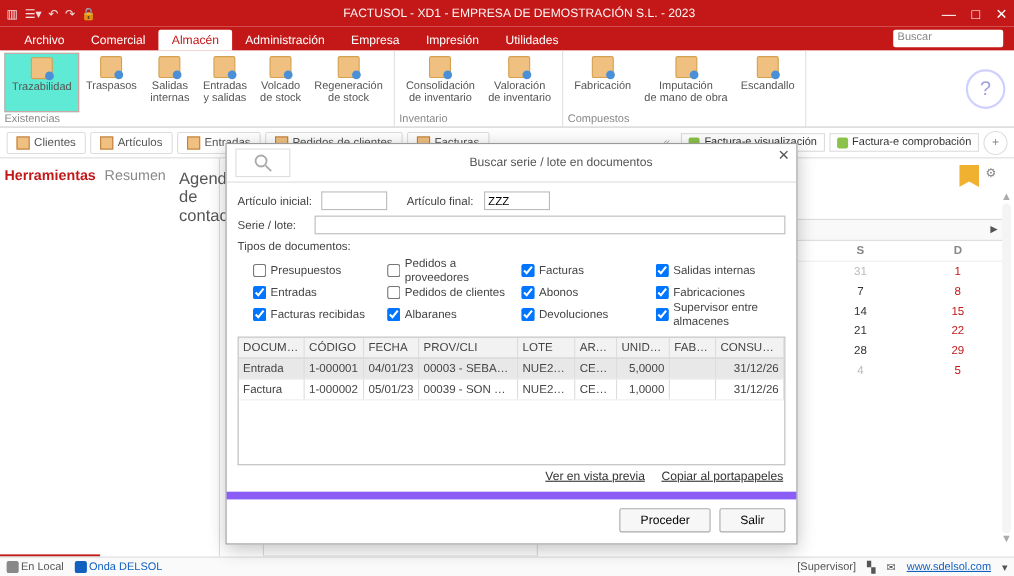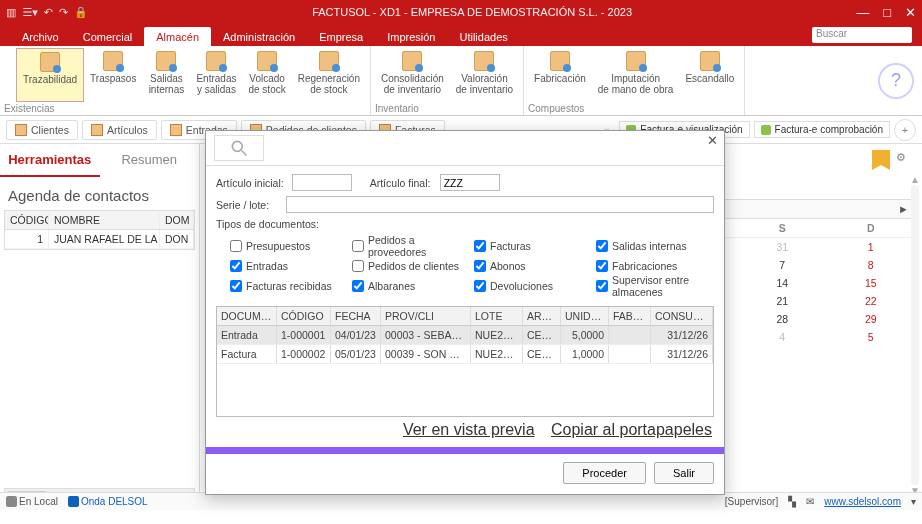--- a/index.html
+++ b/index.html
@@ -18,39 +18,39 @@
 .menubar .tab { padding:4px 12px 3px; font-size:11px; cursor:default; }
 .menubar .tab.active { background:#fff; color:#c41818; border-radius:2px 2px 0 0; }
 .menubar .spacer { flex:1; }
 .menubar .search { width:100px; height:16px; background:#fff; color:#888; font-size:10px; padding:1px 4px; align-self:center; border-radius:2px; }
 
 
 .ribbon { height:70px; background:#fff; border-bottom:1px solid #ccc; display:flex; position:relative; }
 .rgroup { display:flex; flex-direction:column; border-right:1px solid #e0e0e0; padding:2px 4px 1px; }
 .rgroup .btns { display:flex; flex:1; }
 .rbtn { display:flex; flex-direction:column; align-items:center; justify-content:flex-start; padding:3px 6px; font-size:10px; text-align:center; line-height:1.1; min-width:48px; color:#555; cursor:default; }
-.rbtn.sel { background:#fef9c3; border:1px solid #d8a0a0;margin-left:12px; }
+.rbtn.sel { background:#5eead4; border:1px solid #d8a0a0; }
 .rbtn .ico { width:20px; height:20px; background:#f0c080; border:1px solid #d4a050; border-radius:2px; margin-bottom:2px; position:relative; }
 .rbtn .ico::after { content:""; position:absolute; right:-2px; bottom:-2px; width:8px; height:8px; background:#4a90d9; border-radius:50%; }
 .rgroup .glabel { text-align:left; font-size:10px; color:#888; padding-top:1px; }
 .helpbtn { position:absolute; right:8px; top:50%; transform:translateY(-50%); width:36px; height:36px; border:2px solid #d0d0ff; border-radius:50%; display:flex; align-items:center; justify-content:center; color:#a0a0e0; font-size:18px; }
 
 
 .sectb { height:28px; border-bottom:1px solid #ddd; display:flex; align-items:center; padding:0 6px; gap:4px; }
 .sectb .sbtn { display:flex; align-items:center; gap:4px; padding:3px 8px; border:1px solid #ddd; border-radius:2px; font-size:10.5px; color:#555; }
 .sectb .sbtn .ic { width:12px; height:12px; background:#f0c080; border:1px solid #c08040; }
 .sectb .spacer { flex:1; }
 .sectb .nav { color:#aaa; padding:0 6px; }
 .sectb .pill { border:1px solid #ddd; padding:2px 6px; display:flex; align-items:center; gap:4px; font-size:10px; }
 .sectb .pill .dot { width:10px; height:10px; background:#8bc34a; border-radius:2px; }
 .sectb .plus { width:22px; height:22px; border:1px solid #ddd; border-radius:50%; display:flex; align-items:center; justify-content:center; color:#888; }
 
 
 .main { display:flex; height:calc(524px - 24px - 22px - 70px - 28px - 18px); position:relative; }
-.leftpane { width:200px; display:flex; flex-direction:column; border-right:1px solid #ddd; }
+.leftpane { width:200px; display:flex; border-right:1px solid #ddd; }
 .tabs2 { display:flex; }
 .tabs2 .t { flex:1; text-align:center; padding:8px 4px; font-size:13px; color:#888; cursor:default; }
 .tabs2 .t.active { color:#c41818; font-weight:bold; border-bottom:2px solid #c41818; }
 .agendatitle { padding:10px 8px 6px; font-size:15px; color:#555; }
 .tbl { border:1px solid #ddd; margin:0 4px; font-size:10.5px; }
 .tbl .hdr { display:flex; background:#f4f4f4; border-bottom:1px solid #ddd; }
 .tbl .hdr div, .tbl .row div { padding:3px 5px; border-right:1px solid #eee; overflow:hidden; white-space:nowrap; }
 .tbl .row { display:flex; border-bottom:1px solid #f2f2f2; }
 .tbl .c1 { width:44px; text-align:right; }
 .tbl .c2 { flex:1; }
@@ -91,27 +91,27 @@
 .frow input[type=text] { border:1px solid #bbb; height:17px; font-size:10.5px; padding:0 3px; }
 .doctypes { display:grid; grid-template-columns:repeat(4,1fr); gap:2px 4px; margin:4px 0 8px 14px; }
 .doctypes label { display:flex; align-items:center; gap:4px; font-size:10.5px; }
 .doctypes input { width:12px; height:12px; }
 .dtable { border:1px solid #bbb; flex:1; overflow:auto; font-size:10.5px; }
 .dtable .dhdr { display:flex; background:#f2f2f2; border-bottom:1px solid #ccc; position:sticky; top:0; }
 .dtable .dhdr div, .dtable .drow div { padding:3px 4px; border-right:1px solid #ddd; overflow:hidden; white-space:nowrap; text-overflow:ellipsis; }
 .dtable .drow { display:flex; border-bottom:1px solid #eee; }
 .dtable .drow.sel { background:#e8e8e8; }
 .dc1{width:60px}.dc2{width:54px}.dc3{width:50px}.dc4{width:90px}.dc5{width:52px}.dc6{flex:1}.dc7{width:48px;text-align:right}.dc8{width:42px}.dc9{width:62px;text-align:right}
-.mlinks { text-align:right; padding:4px 2px; font-size:16px; }
+.mlinks { text-align:right; padding:4px 2px; font-size:11px; }
 .mlinks a { color:#333; text-decoration:underline; margin-left:12px; cursor:default; }
 .mbtns { display:flex; justify-content:flex-end; gap:8px; padding:8px 10px 10px; border-top:7px solid #8b5cf6; }
 .mbtns button { border:1px solid #aaa; background:#f7f7f7; padding:4px 18px; font-size:11px; border-radius:2px; cursor:default; }
 
 
-.statusbar { position:absolute; bottom:14px; left:0; right:0; height:18px; border-top:1px solid #ddd; display:flex; align-items:center; padding:0 6px; font-size:10px; color:#555; gap:10px; background:#fafafa; }
+.statusbar { position:absolute; bottom:0; left:0; right:0; height:18px; border-top:1px solid #ddd; display:flex; align-items:center; padding:0 6px; font-size:10px; color:#555; gap:10px; background:#fafafa; }
 .statusbar .spacer { flex:1; }
 .statusbar a { color:#1060c0; text-decoration:underline; }
 .statusbar .ic { width:11px; height:11px; display:inline-block; background:#888; border-radius:2px; margin-right:2px; vertical-align:middle; }
 </style>
 </head>
 <body>
 
 <div class="titlebar">
   <div class="qat">
     <span>▥</span>
@@ -362,20 +362,21 @@
 </div>
 
 <div class="modal">
   <div class="mtitle">
     <div class="msearch">
       <svg viewBox="0 0 24 24" fill="none" stroke-width="2">
           <circle cx="10" cy="10" r="6"></circle>
           <line x1="15" y1="15" x2="21" y2="21"></line>
         </svg>
     </div>
+    <div class="mttext">Buscar serie / lote en documentos</div>
     <div class="mclose">✕</div>
   </div>
   <div class="mbody">
     <div class="frow">
       <label>Artículo inicial:</label>
       <input type="text" style="width: 60px;" value="">
       <label style="margin-left:10px">Artículo final:</label>
       <input type="text" style="width: 60px;" value="ZZZ">
     </div>
     <div class="frow">

